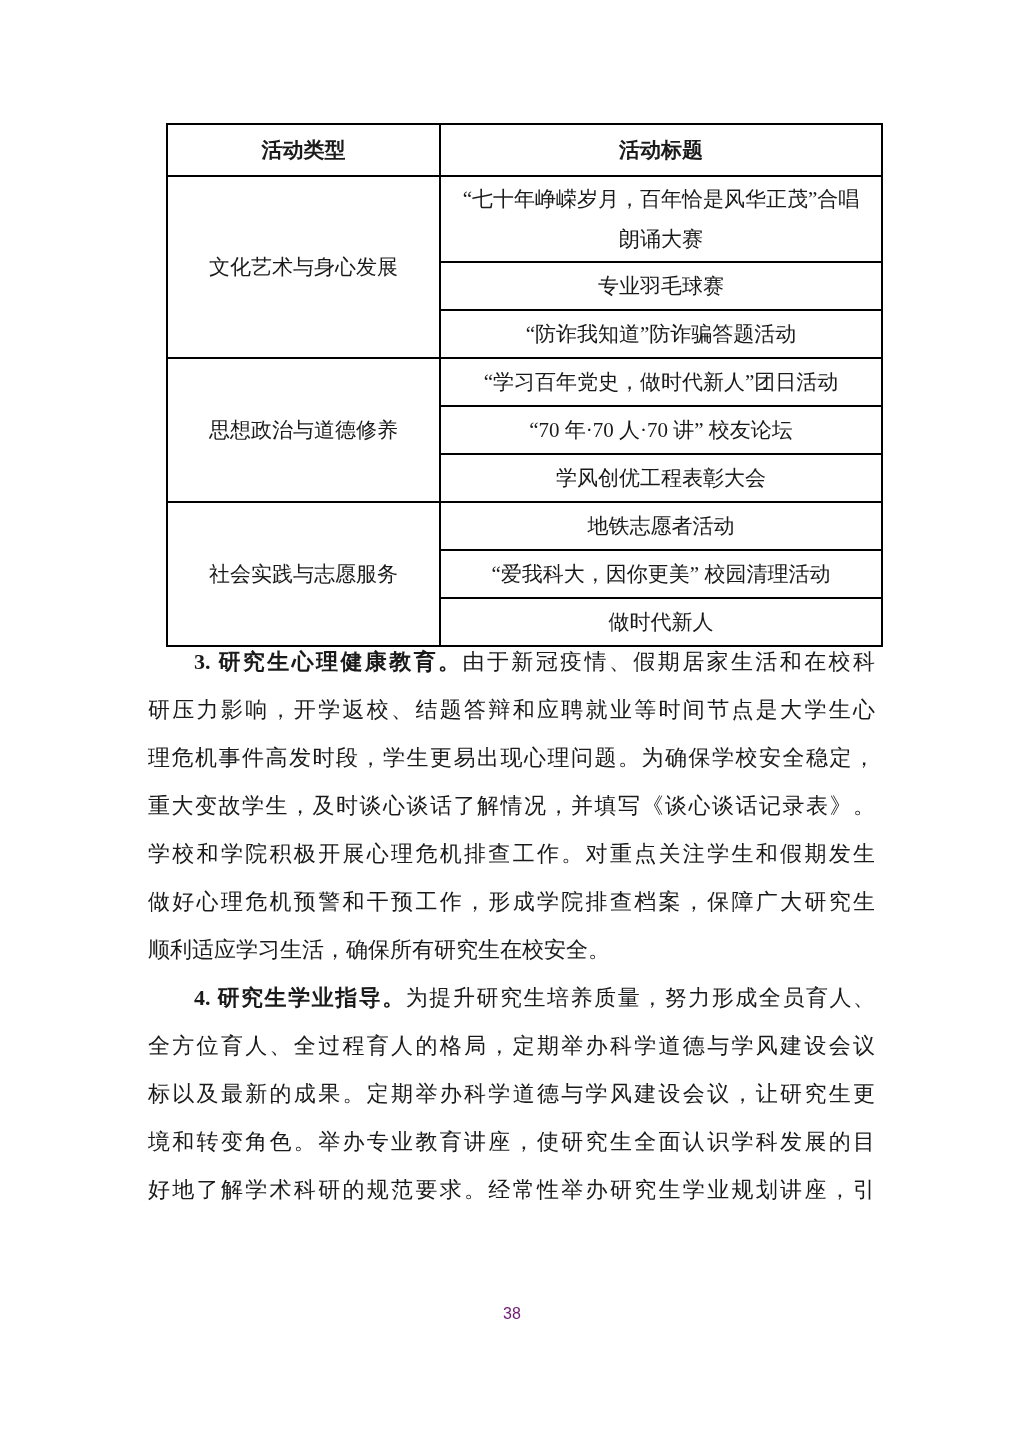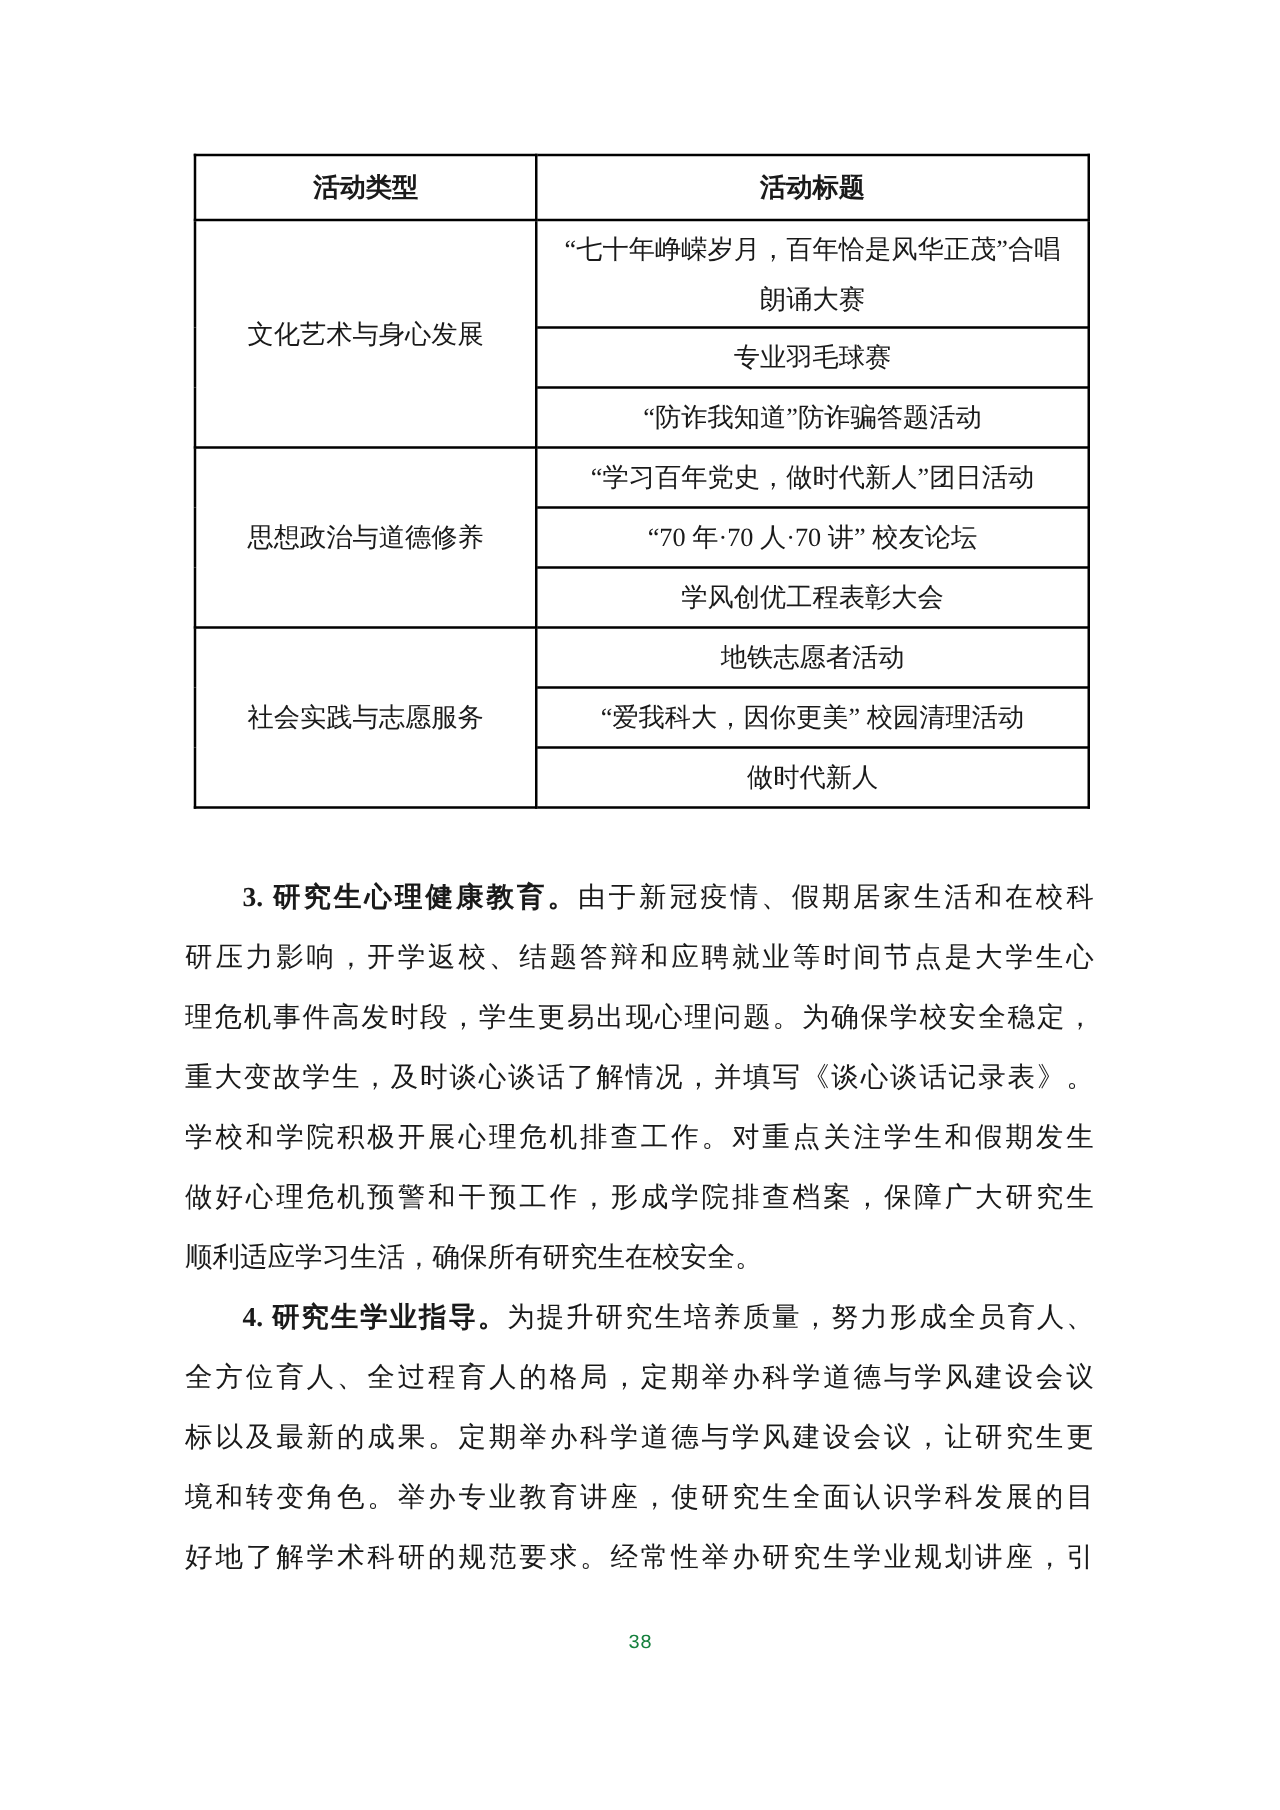--- a/index.html
+++ b/index.html
@@ -10,21 +10,21 @@
     height: 1448px;
     margin: 0 auto;
     background: #ffffff;
     font-family: "Liberation Serif", "DejaVu Serif", serif;
     color: #1a1a1a;
     overflow: hidden;
   }
   
   table.activities {
     position: absolute;
-    left: 155px;
+    left: 166px;
     top: 123px;
     width: 715px;
     border-collapse: collapse;
     table-layout: fixed;
   }
   table.activities th,
   table.activities td {
     border: 2px solid #000;
     text-align: center;
     vertical-align: middle;
@@ -41,21 +41,21 @@
   td.activity-cell {
     height: 48px;
     line-height: 40px;
     white-space: pre-line;
     font-weight: normal;
   }
   
   .body-text {
     position: absolute;
     left: 148px;
-    top: 694px;
+    top: 638px;
     width: 727px;
   }
   .tline {
     font-size: 22px;
     height: 48px;
     line-height: 48px;
     text-align: justify;
     text-align-last: justify;
     text-justify: inter-character;
     white-space: nowrap;
@@ -64,22 +64,22 @@
   .tline.short { text-align-last: left; }
   .b { font-weight: bold; }
   
   .page-footer {
     position: absolute;
     left: 0;
     top: 1305px;
     width: 100%;
     text-align: center;
     font-size: 16px;
-    color: #15803d;
-    font-family: Liberation Mono, monospace;
+    color: #701a75;
+    font-family: Liberation Sans, sans-serif;
   }
 </style>
 </head>
 <body>
 
 <div class="page">
 
   <table class="activities">
     <colgroup>
       <col style="width:273px">

